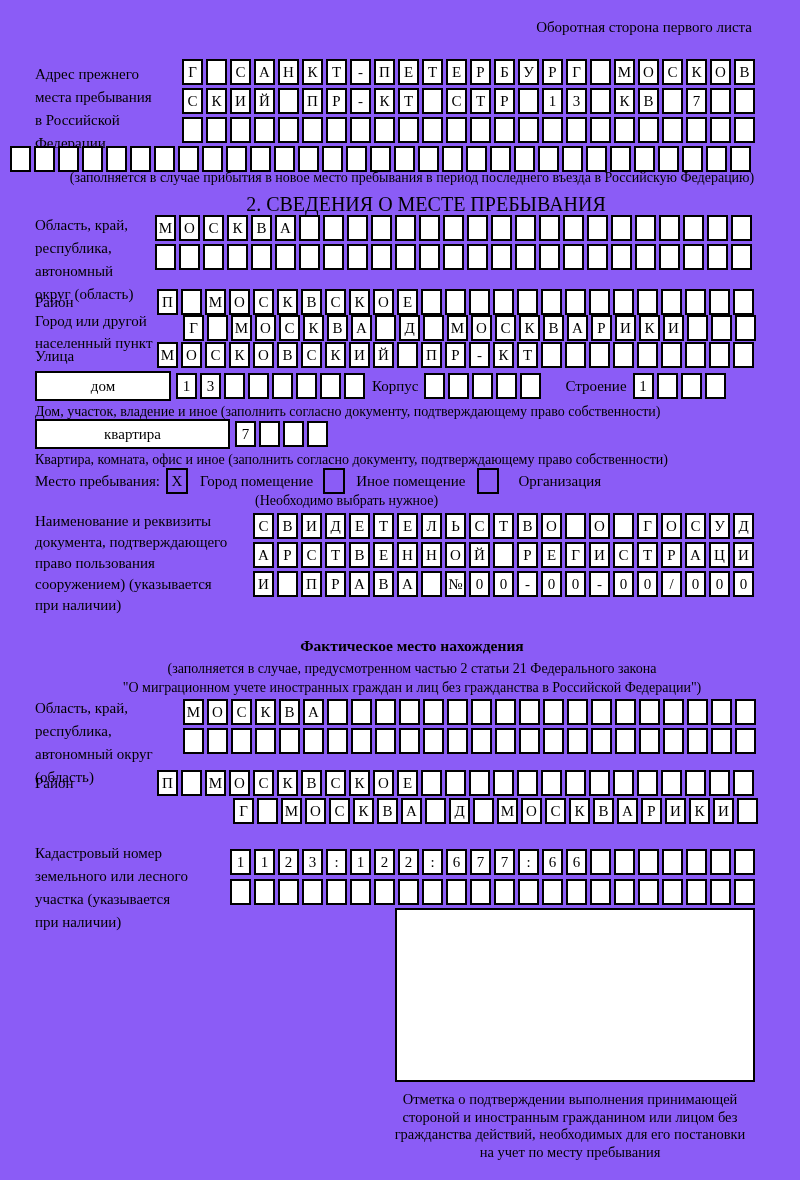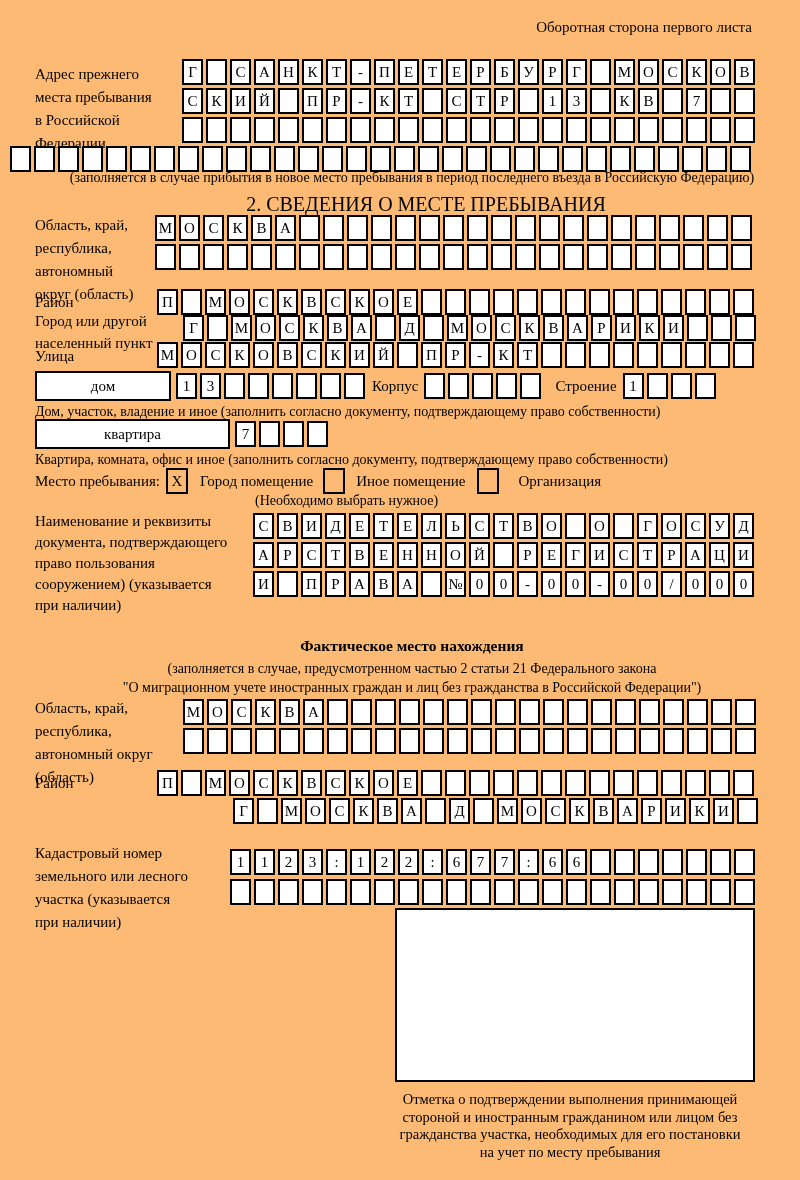--- a/index.html
+++ b/index.html
@@ -1,16 +1,16 @@
 <!DOCTYPE html>
 <html><head>
 <meta charset="utf-8">
 <style>
   html,body{margin:0;padding:0;background:#fff;}
-  .page{position:relative;width:800px;height:1180px;background:#fdba74;color:#000;
+  .page{position:relative;width:800px;height:1180px;background:#8b5cf6;color:#000;
         font-family:"Liberation Serif","DejaVu Serif",serif;overflow:hidden;}
   .abs{position:absolute;}
   .center{left:12px;width:100%;text-align:center;}
   .corner{font-size:15px;}
   .title{font-weight:normal;font-size:20px;padding-left:14px;}
   .subtitle{font-weight:bold;font-size:15.5px;}
   .note{font-size:14px;}
   .lbl{font-size:15px;line-height:23px;white-space:nowrap;}
   .col{display:flex;flex-direction:column;gap:3px;}
   .cellrow{display:flex;gap:3px;}
@@ -322,21 +322,21 @@
         <span class="cell"></span>
       </div>
     <div class="inline-lbl" style="margin:0 6px 0 7px">Корпус</div>
     <div class="cellrow">
         <span class="cell"></span>
         <span class="cell"></span>
         <span class="cell"></span>
         <span class="cell"></span>
         <span class="cell"></span>
       </div>
-    <div class="inline-lbl" style="margin:0 6px 0 14px">Строение</div>
+    <div class="inline-lbl" style="margin:0 6px 0 24px">Строение</div>
     <div class="cellrow">
         <span class="cell">1</span>
         <span class="cell"></span>
         <span class="cell"></span>
         <span class="cell"></span>
       </div>
   </div>
   <div class="abs note" style="left:35px;top:404px">Дом, участок, владение и иное (заполнить согласно документу, подтверждающему право собственности)</div>
 
   <div class="abs row-flex" style="left:35px;top:419px">
@@ -613,17 +613,17 @@
         <span class="cell"></span>
         <span class="cell"></span>
         <span class="cell"></span>
       </div>
   </div>
 
   <div class="abs stamp-box" style="left:395px;top:908px;width:360px;height:174px"></div>
   <div class="abs caption" style="left:340px;top:1091px;width:460px">
       <div class="lline">Отметка о подтверждении выполнения принимающей</div>
       <div class="lline">стороной и иностранным гражданином или лицом без</div>
-      <div class="lline">гражданства участка, необходимых для его постановки</div>
+      <div class="lline">гражданства действий, необходимых для его постановки</div>
       <div class="lline">на учет по месту пребывания</div>
     </div>
 
 </div>
 
 </body></html>

